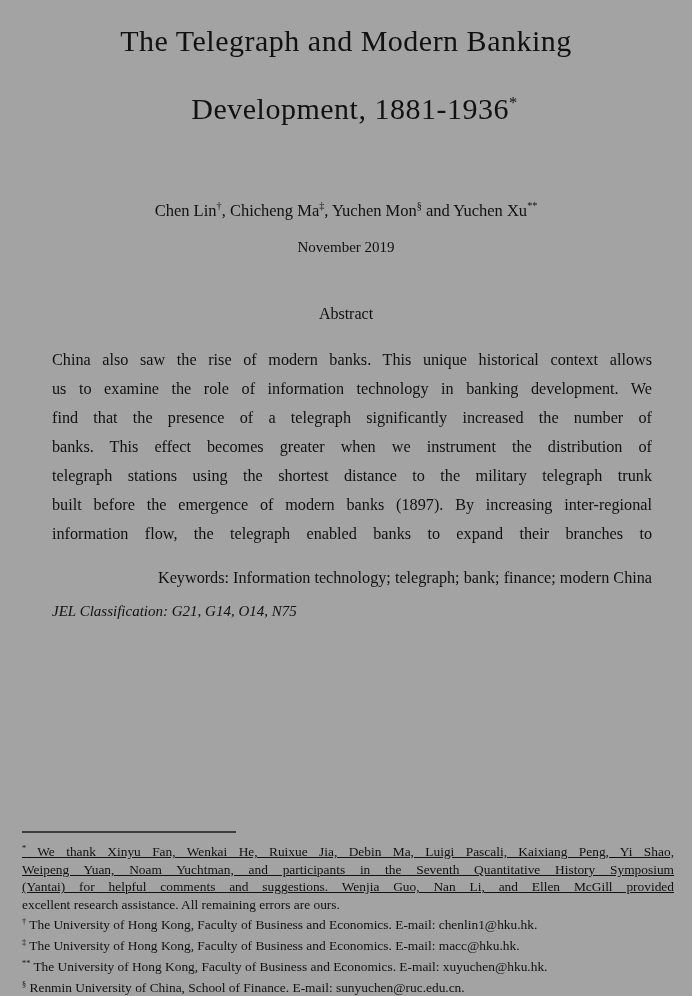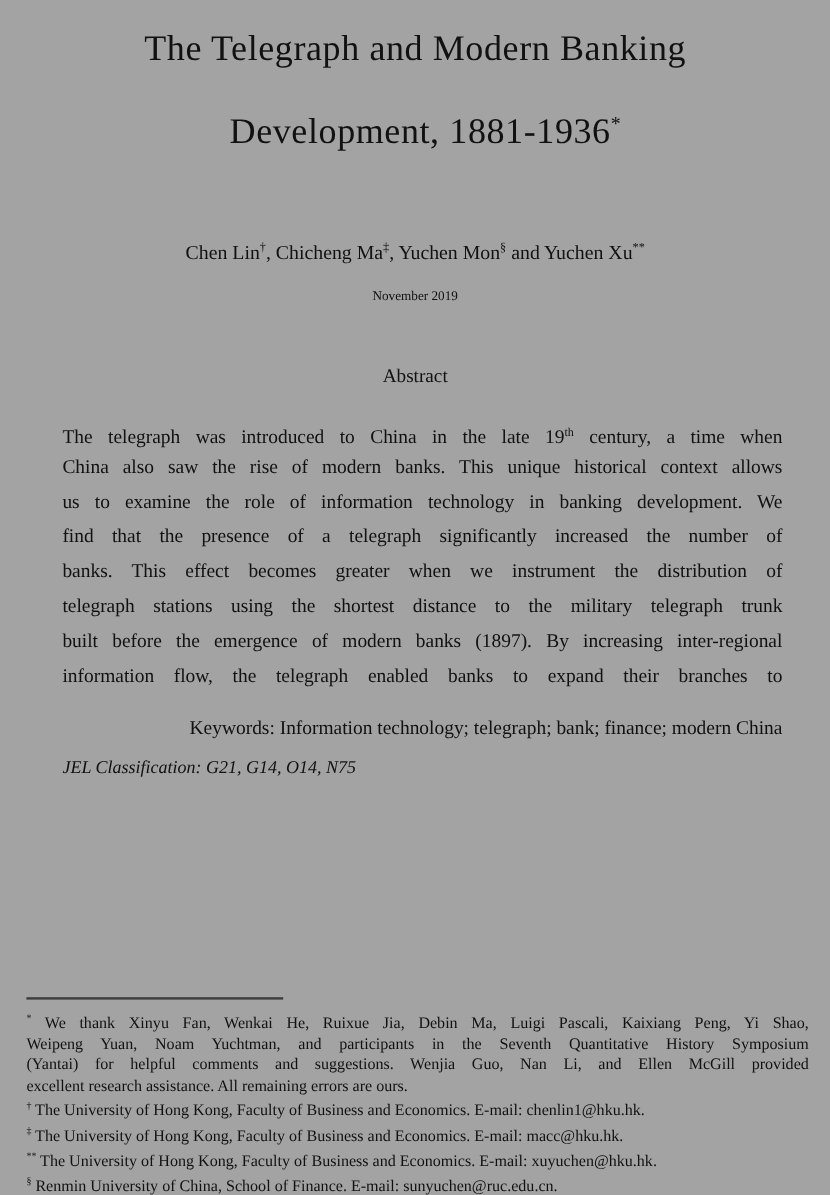--- a/index.html
+++ b/index.html
@@ -10,53 +10,52 @@
     color:#111111;
     font-family:"Liberation Serif", serif;
     overflow:hidden;
   }
   .title-line { text-align:center; font-size:30px; line-height:34px; letter-spacing:0.5px; }
   .title-line1 { padding-top:24px; }
   .title-line2 { margin-top:28px;padding-left:17px; }
   .title-line sup { font-size:55%; }
   .authors-line { margin-top:70px; text-align:center; font-size:16.5px; line-height:20px; }
   .authors-line sup { font-size:62%; }
-  .date-line { margin-top:16px; text-align:center; font-size:11px; line-height:20px; }
+  .date-line { margin-top:16px; text-align:center; font-size:15px; line-height:20px; }
   .abstract-heading { margin-top:47px; text-align:center; font-size:16px; line-height:20px; }
   .abstract-body { margin:22px 40px 0 52px; width:600px; font-size:16.2px; }
   .abs-line { line-height:29px; height:29px; text-align:justify; text-align-last:justify; white-space:normal; }
   .abs-line.last { text-align-last:left; }
   .abs-line sup { font-size:62%; }
   .kw-line { margin:19px 40px 0 52px; font-size:16.2px; line-height:20px;text-align:right; }
   .jel-line { margin:13px 40px 0 52px; font-size:15px; line-height:20px;font-style:italic; }
   .footnotes { position:absolute; left:22px; top:831px; width:652px; }
   .fn-rule { width:214px; height:0; border-top:2px solid #3d3d3d; margin-bottom:7px; }
   .fn-line { font-size:13.4px; line-height:17.4px; }
-  .fn-line.just { text-align:justify; text-align-last:justify; }
+  .fn-line.just { text-align:justify; text-align-last:justify;text-decoration:underline; }
   .fn-mark { font-size:62%; }
 </style>
 </head>
 <body>
 
 <div class="page">
 
   <div class="title-line title-line1">The Telegraph and Modern Banking</div>
 
   <div class="title-line title-line2">
     <span>Development, 1881-1936</span><sup>*</sup>
   </div>
 
   <div class="authors-line"><span>Chen Lin</span><sup>†</sup><span>, </span><span>Chicheng Ma</span><sup>‡</sup><span>, </span><span>Yuchen Mon</span><sup>§</sup><span> and </span><span>Yuchen Xu</span><sup>**</sup><span></span></div>
 
   <div class="date-line">November 2019</div>
 
   <div class="abstract-heading">Abstract</div>
 
   <div class="abstract-body">
-      <div class="abs-line">The telegraph was introduced to China in the late 19<sup>th</sup> century, a time when</div>
       <div class="abs-line">China also saw the rise of modern banks. This unique historical context allows</div>
       <div class="abs-line">us to examine the role of information technology in banking development. We</div>
       <div class="abs-line">find that the presence of a telegraph significantly increased the number of</div>
       <div class="abs-line">banks. This effect becomes greater when we instrument the distribution of</div>
       <div class="abs-line">telegraph stations using the shortest distance to the military telegraph trunk</div>
       <div class="abs-line">built before the emergence of modern banks (1897). By increasing inter-regional</div>
       <div class="abs-line">information flow, the telegraph enabled banks to expand their branches to</div>
     </div>
 
   <div class="kw-line">Keywords: Information technology; telegraph; bank; finance; modern China</div>

